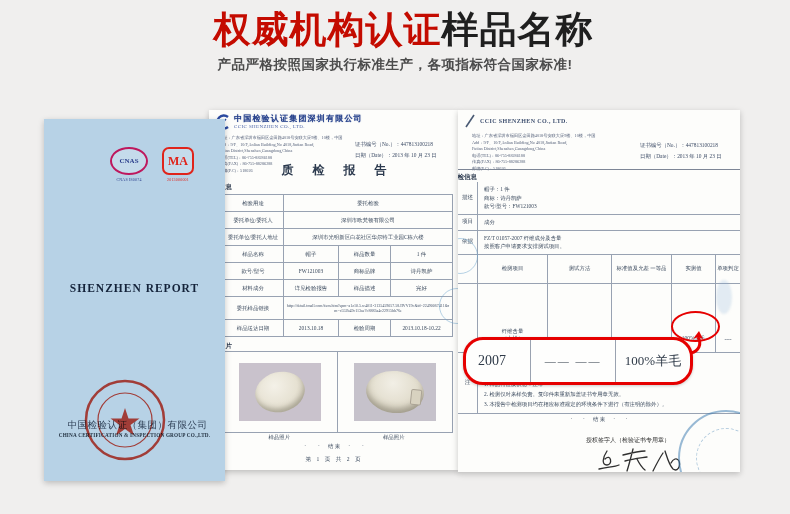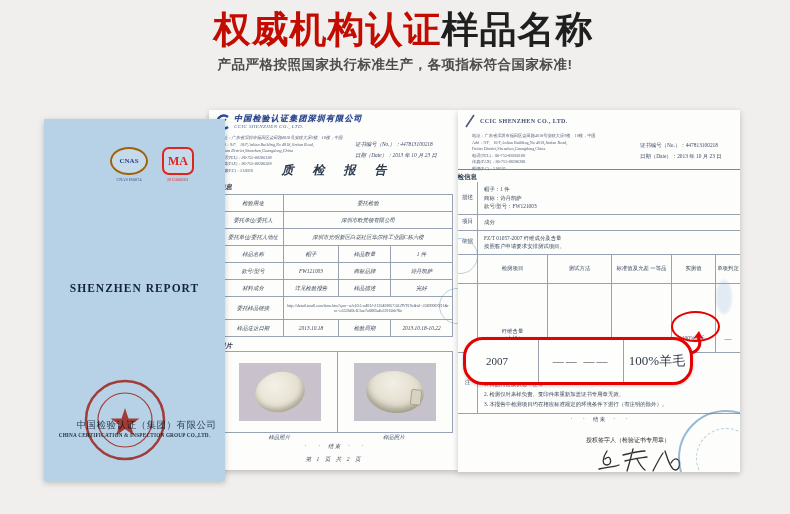--- a/index.html
+++ b/index.html
@@ -14,32 +14,32 @@
   .banner p{margin:2px 12px 0;font-size:13.5px;color:#4c4c4c;font-weight:bold;letter-spacing:.5px;}
 
   
   .doc{position:absolute;box-shadow:0 2px 6px rgba(0,0,0,.22);}
   .paper{background:#fdfdfb;color:#39485c;font-family:"Liberation Serif",serif;overflow:hidden;}
 
   
   #cover{left:44px;top:119px;width:181px;height:362px;background:#b7d2e6;z-index:3;overflow:hidden;font-family:"Liberation Serif",serif;}
   .logos{position:absolute;top:28px;left:66px;display:flex;gap:14px;align-items:flex-end;}
   .logo-col{text-align:center;}
-  .cnas-oval{width:34px;height:24px;border:2px solid #a16207;border-radius:50%;display:flex;align-items:center;justify-content:center;color:#2b3f8c;font-weight:bold;font-size:7px;background:rgba(255,255,255,.2);}
+  .cnas-oval{width:34px;height:24px;border:2px solid #be185d;border-radius:50%;display:flex;align-items:center;justify-content:center;color:#2b3f8c;font-weight:bold;font-size:7px;background:rgba(255,255,255,.2);}
   .logo-cap{font-size:4px;color:#2b3f8c;margin-top:2px;letter-spacing:.2px;}
   .ma-box{width:28px;height:24px;border:2.5px solid #e0241b;border-radius:7px;display:flex;align-items:center;justify-content:center;color:#e0241b;font-weight:bold;font-size:12px;background:rgba(255,255,255,.2);}
   .logo-cap.red{color:#e0241b;}
   .cover-title{position:absolute;top:130px;left:0;width:100%;text-align:center;font-size:25px;font-weight:bold;color:#1f2e44;letter-spacing:9px;text-indent:9px;}
   .cover-sub{position:absolute;top:163px;left:0;width:100%;text-align:center;font-size:11.5px;font-weight:bold;color:#14233a;letter-spacing:1px;}
-  .cover-co-cn{position:absolute;top:300px;left:12px;width:100%;text-align:center;font-size:9.5px;color:#2e3f55;letter-spacing:.5px;}
+  .cover-co-cn{position:absolute;top:300px;left:3px;width:100%;text-align:center;font-size:9.5px;color:#2e3f55;letter-spacing:.5px;}
   .cover-co-en{position:absolute;top:313px;left:0;width:100%;text-align:center;font-size:5.2px;font-weight:bold;color:#1f2e3e;letter-spacing:.2px;}
   .cover-stamp{position:absolute;left:38px;top:258px;opacity:.85;mix-blend-mode:multiply;}
 
   
-  #rep1{left:209px;top:110px;width:250px;height:360px;z-index:1;font-style:italic;}
+  #rep1{left:209px;top:110px;width:250px;height:360px;z-index:1;}
   .hd-logo{position:absolute;left:6px;top:4px;}
   .co-cn{position:absolute;left:25px;top:3px;font-size:8px;font-weight:bold;color:#26418c;letter-spacing:1.2px;text-shadow:0 0 1px rgba(38,65,140,.55);white-space:nowrap;}
   .co-en{position:absolute;left:25px;top:14px;font-size:5px;color:#4a63a8;letter-spacing:.4px;}
   .addr{position:absolute;left:10px;top:25px;width:132px;font-size:4.2px;line-height:1.55;color:#55617a;}
   .certs{position:absolute;font-size:5.4px;color:#3d4c66;white-space:nowrap;line-height:1.2;}
   #rep1 .certs{left:146px;top:31px;}
   .certs div{margin-bottom:5px;}
   .r1-title{position:absolute;top:52px;left:0;width:100%;text-align:center;font-size:12px;font-weight:bold;color:#2c3a4e;letter-spacing:8px;text-indent:8px;}
   .sec-label{position:absolute;font-size:6.5px;font-weight:bold;color:#2c3a4e;white-space:nowrap;}
   #rep1 .s1{left:-3px;top:73px;}
@@ -90,21 +90,21 @@
   .sign-label{position:absolute;left:128px;top:326px;font-size:6px;color:#2f2f2f;white-space:nowrap;}
   .signature{position:absolute;left:135px;top:333px;}
   .stamp-blue{position:absolute;right:-34px;top:300px;width:92px;height:92px;border:2.5px solid rgba(70,130,180,.55);border-radius:50%;display:flex;align-items:center;justify-content:center;}
   .stamp-blue .inner{width:58px;height:58px;border:1.5px dashed rgba(70,130,180,.4);border-radius:50%;}
   .smudge{position:absolute;right:8px;top:170px;width:16px;height:34px;background:rgba(130,175,215,.22);border-radius:50%;filter:blur(1px);}
 
   
   .red-oval{position:absolute;left:213px;top:201px;width:45px;height:27px;border:2px solid #e60000;border-radius:50%;z-index:6;}
   .red-callout{position:absolute;left:5px;top:227px;width:224px;height:42px;background:#fefefd;border:3px solid #e60000;border-radius:20px;z-index:5;display:flex;align-items:stretch;box-shadow:0 1px 3px rgba(0,0,0,.2);font-family:"Liberation Serif",serif;color:#2f3a48;}
   .rc-c{display:flex;align-items:center;justify-content:center;}
-  .rc1{width:52px;font-size:11px;justify-content:flex-start;padding-left:20px;}
+  .rc1{width:52px;font-size:14px;justify-content:flex-start;padding-left:12px;}
   .rc2{width:84px;font-size:11px;border-left:1px solid #9aa2b0;letter-spacing:2px;}
   .rc3{flex:1;font-size:13px;border-left:1px solid #9aa2b0;}
   .red-arrow{position:absolute;left:229px;top:221px;z-index:6;}
 </style>
 </head>
 <body>
 
 <div id="stage">
 
   <div class="banner">

